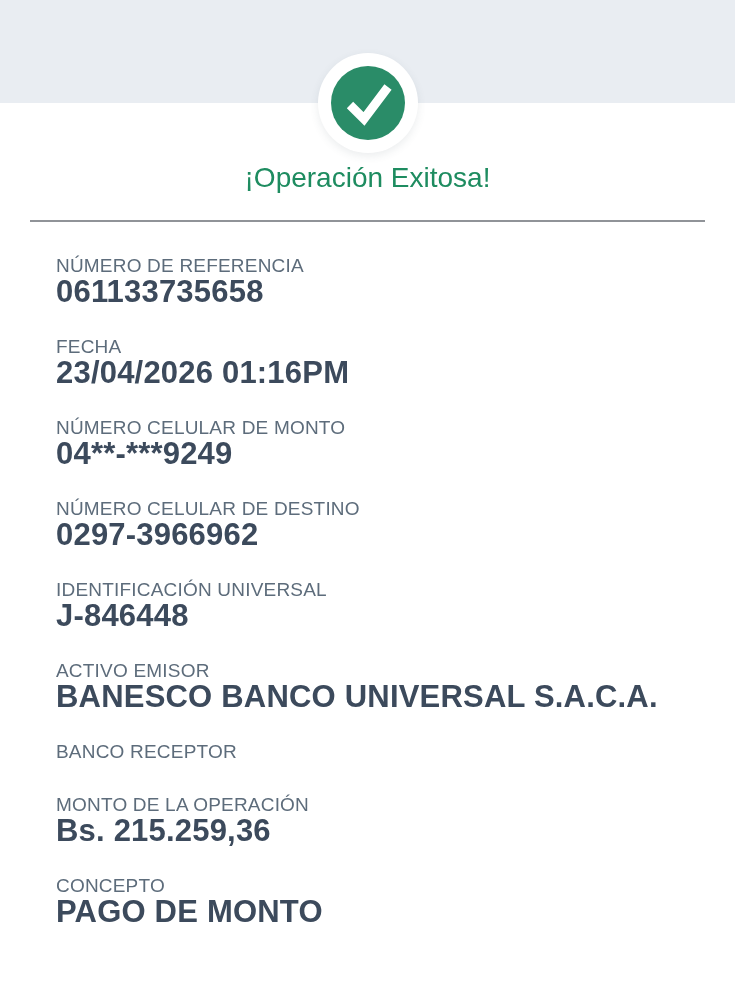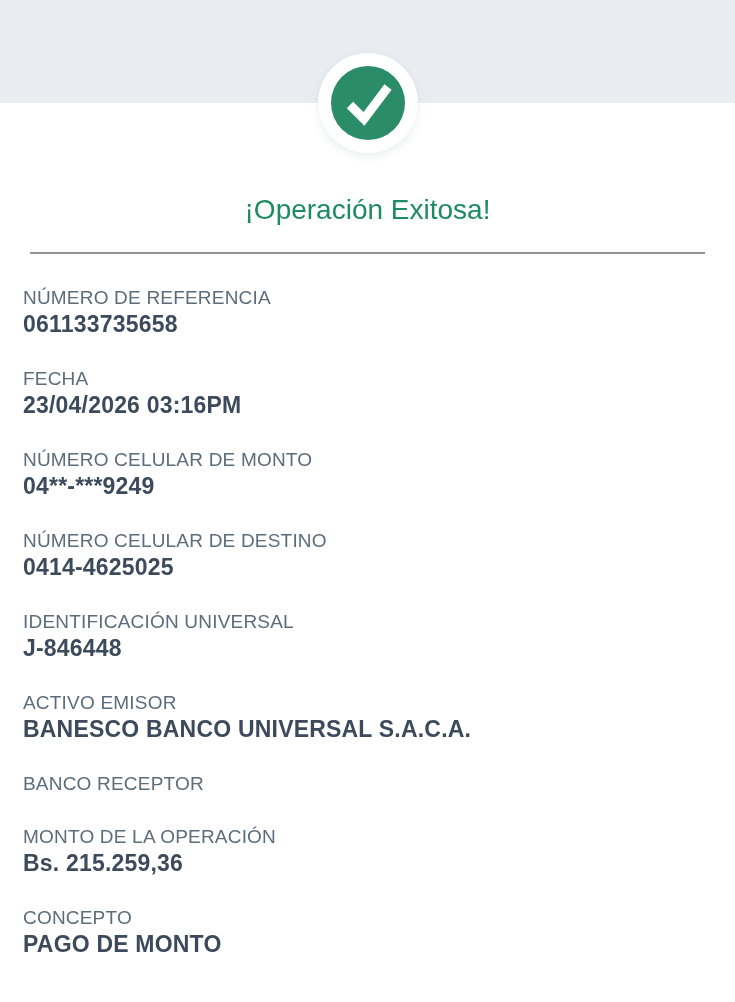--- a/index.html
+++ b/index.html
@@ -36,47 +36,48 @@
     box-shadow:0 3px 8px rgba(60,74,92,0.10);
     display:flex;
     align-items:center;
     justify-content:center;
     z-index:2;
   }
   .badge svg{display:block;}
   .badge .disc{fill:var(--success-green);}
   .badge .tick{stroke:#ffffff;stroke-width:9;fill:none;}
   .title{
-    margin-top:92px;
+    margin-top:60px;
     text-align:center;
     font-size:28px;
     font-weight:400;
     line-height:30px;
     color:var(--title-green);
   }
   .divider{
     border:none;
     border-top:2px solid var(--divider-gray);
     width:675px;
     margin:27px auto 0 auto;
   }
   .fields{
     margin-top:32px;
     padding-left:23px;
     padding-right:29px;
+    margin-left:33px;
   }
   .field{margin-bottom:29px;}
   .field .label{
     font-size:19px;
     line-height:24px;
     color:var(--label-gray);
     letter-spacing:0.2px;
   }
   .field .value{
-    font-size:23px;
+    font-size:31px;
     line-height:28px;
     font-weight:700;
     color:var(--value-dark);
     letter-spacing:0.2px;
   }
 </style>
 </head>
 <body>
 
 <div class="page">
@@ -95,31 +96,31 @@
   <hr class="divider">
 
   <div class="fields">
   <div class="field">
     <div class="label">NÚMERO DE REFERENCIA</div>
     <div class="value">061133735658</div>
   </div>
 
   <div class="field">
     <div class="label">FECHA</div>
-    <div class="value">23/04/2026 03:16PM</div>
+    <div class="value">23/04/2026 01:16PM</div>
   </div>
 
   <div class="field">
     <div class="label">NÚMERO CELULAR DE MONTO</div>
     <div class="value">04**-***9249</div>
   </div>
 
   <div class="field">
     <div class="label">NÚMERO CELULAR DE DESTINO</div>
-    <div class="value">0414-4625025</div>
+    <div class="value">0297-3966962</div>
   </div>
 
   <div class="field">
     <div class="label">IDENTIFICACIÓN UNIVERSAL</div>
     <div class="value">J-846448</div>
   </div>
 
   <div class="field">
     <div class="label">ACTIVO EMISOR</div>
     <div class="value">BANESCO BANCO UNIVERSAL S.A.C.A.</div>

